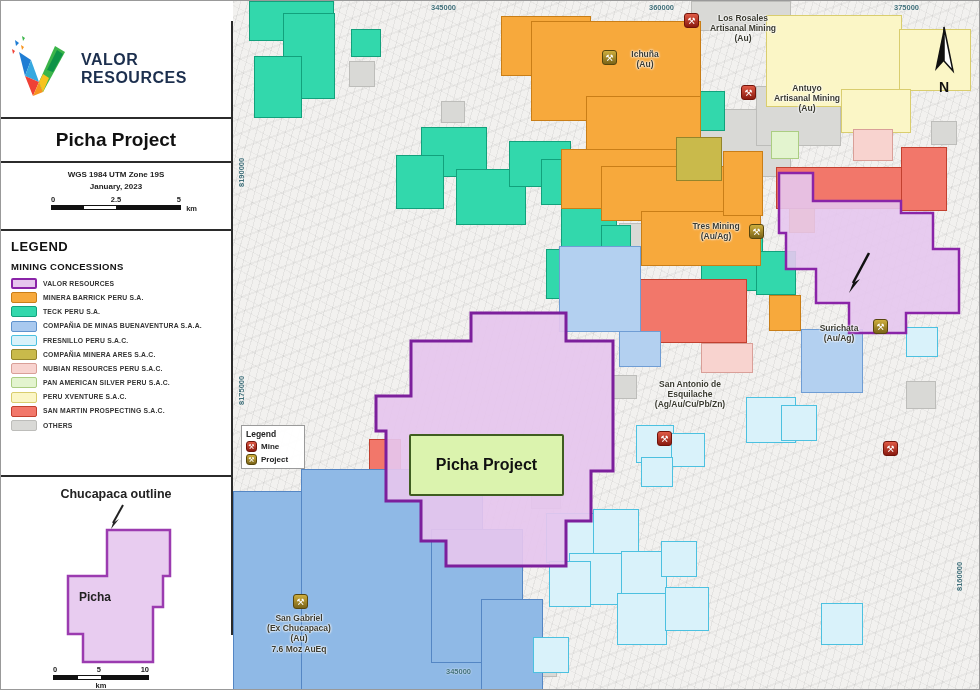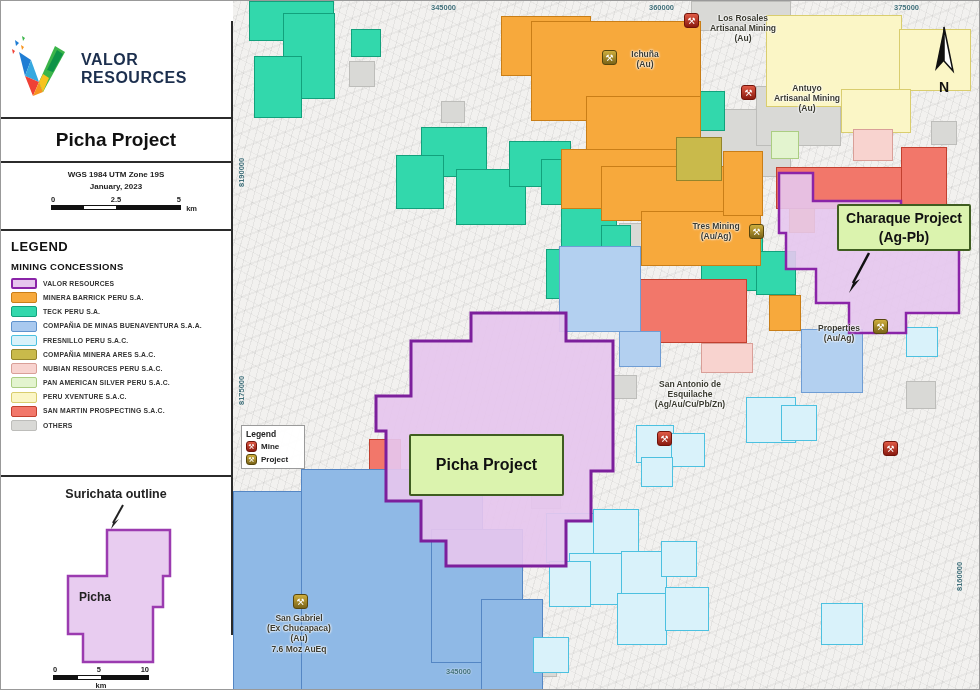--- a/index.html
+++ b/index.html
@@ -181,21 +181,21 @@
             <span class="lg-label">SAN MARTIN PROSPECTING S.A.C.</span>
           </div>
           <div class="lg-row">
             <span class="lg-swatch" style="background: rgb(217, 217, 214); border-color: rgb(189, 189, 186);"></span>
             <span class="lg-label">OTHERS</span>
           </div>
         </div>
     </div>
 
     <div id="inset-box" class="panel-box terrain">
-      <div class="inset-caption">Surichata outline</div>
+      <div class="inset-caption">Chucapaca outline</div>
       <svg class="arrow-svg" style="left:102px; top:26px;" width="26" height="28">
         <line x1="20" y1="2" x2="10" y2="20" stroke="#222" stroke-width="2"></line>
         <polygon points="10,20 16,16 8,26" fill="#222"></polygon>
       </svg>
       <svg width="230" height="230" viewBox="0 0 230 230" style="position:absolute; left:0; top:0;">
         <polygon points="106,53 169,53 169,99 162,99 162,130 152,130 152,185 82,185 82,157 67,157 67,99 106,99" fill="#e6c6ee" fill-opacity="0.9" stroke="#9b3bb0" stroke-width="2.5"></polygon>
       </svg>
       <div class="inset-picha-label">Picha</div>
       <div id="inset-scale">
         <div class="scalebar-labels">
@@ -310,21 +310,21 @@
         </div>
         <div class="map-label" style="left: 386px; top: 48px; width: 52px;">
           <div>Ichuña</div>
           <div>(Au)</div>
         </div>
         <div class="map-label" style="left: 452px; top: 220px; width: 62px;">
           <div>Tres Mining</div>
           <div>(Au/Ag)</div>
         </div>
         <div class="map-label" style="left: 574px; top: 322px; width: 64px;">
-          <div>Properties</div>
+          <div>Surichata</div>
           <div>(Au/Ag)</div>
         </div>
         <div class="map-label" style="left: 398px; top: 378px; width: 118px;">
           <div>San Antonio de</div>
           <div>Esquilache</div>
           <div>(Ag/Au/Cu/Pb/Zn)</div>
         </div>
         <div class="map-label" style="left: 16px; top: 612px; width: 100px;">
           <div>San Gabriel</div>
           <div>(Ex Chucapaca)</div>
@@ -348,24 +348,20 @@
         <span class="coord" style="left: 661px; top: 2px;">375000</span>
         <span class="coord" style="left: 213px; top: 666px;">345000</span>
         <span class="coord rot" style="left: 4px; top: 186px;">8190000</span>
         <span class="coord rot" style="left: 4px; top: 404px;">8175000</span>
         <span class="coord rot" style="left: 722px; top: 590px;">8160000</span>
       </div>
 
     <div id="picha-box" class="proj-box">
       <div>Picha Project</div>
     </div>
-    <div id="charaque-box" class="proj-box">
-      <div>Charaque Project</div>
-      <div>(Ag-Pb)</div>
-    </div>
     <svg class="arrow-svg" style="left:608px; top:250px;" width="36" height="46">
       <line x1="28" y1="2" x2="12" y2="32" stroke="#111" stroke-width="2.5"></line>
       <polygon points="12,32 19,28 8,42" fill="#111"></polygon>
     </svg>
 
     <div id="north">
       <svg width="24" height="50" viewBox="0 0 24 50">
         <polygon points="12,2 12,36 3,46" fill="#111"></polygon>
         <polygon points="12,2 12,36 21,46" fill="#fff" stroke="#111" stroke-width="1.5"></polygon>
       </svg>

